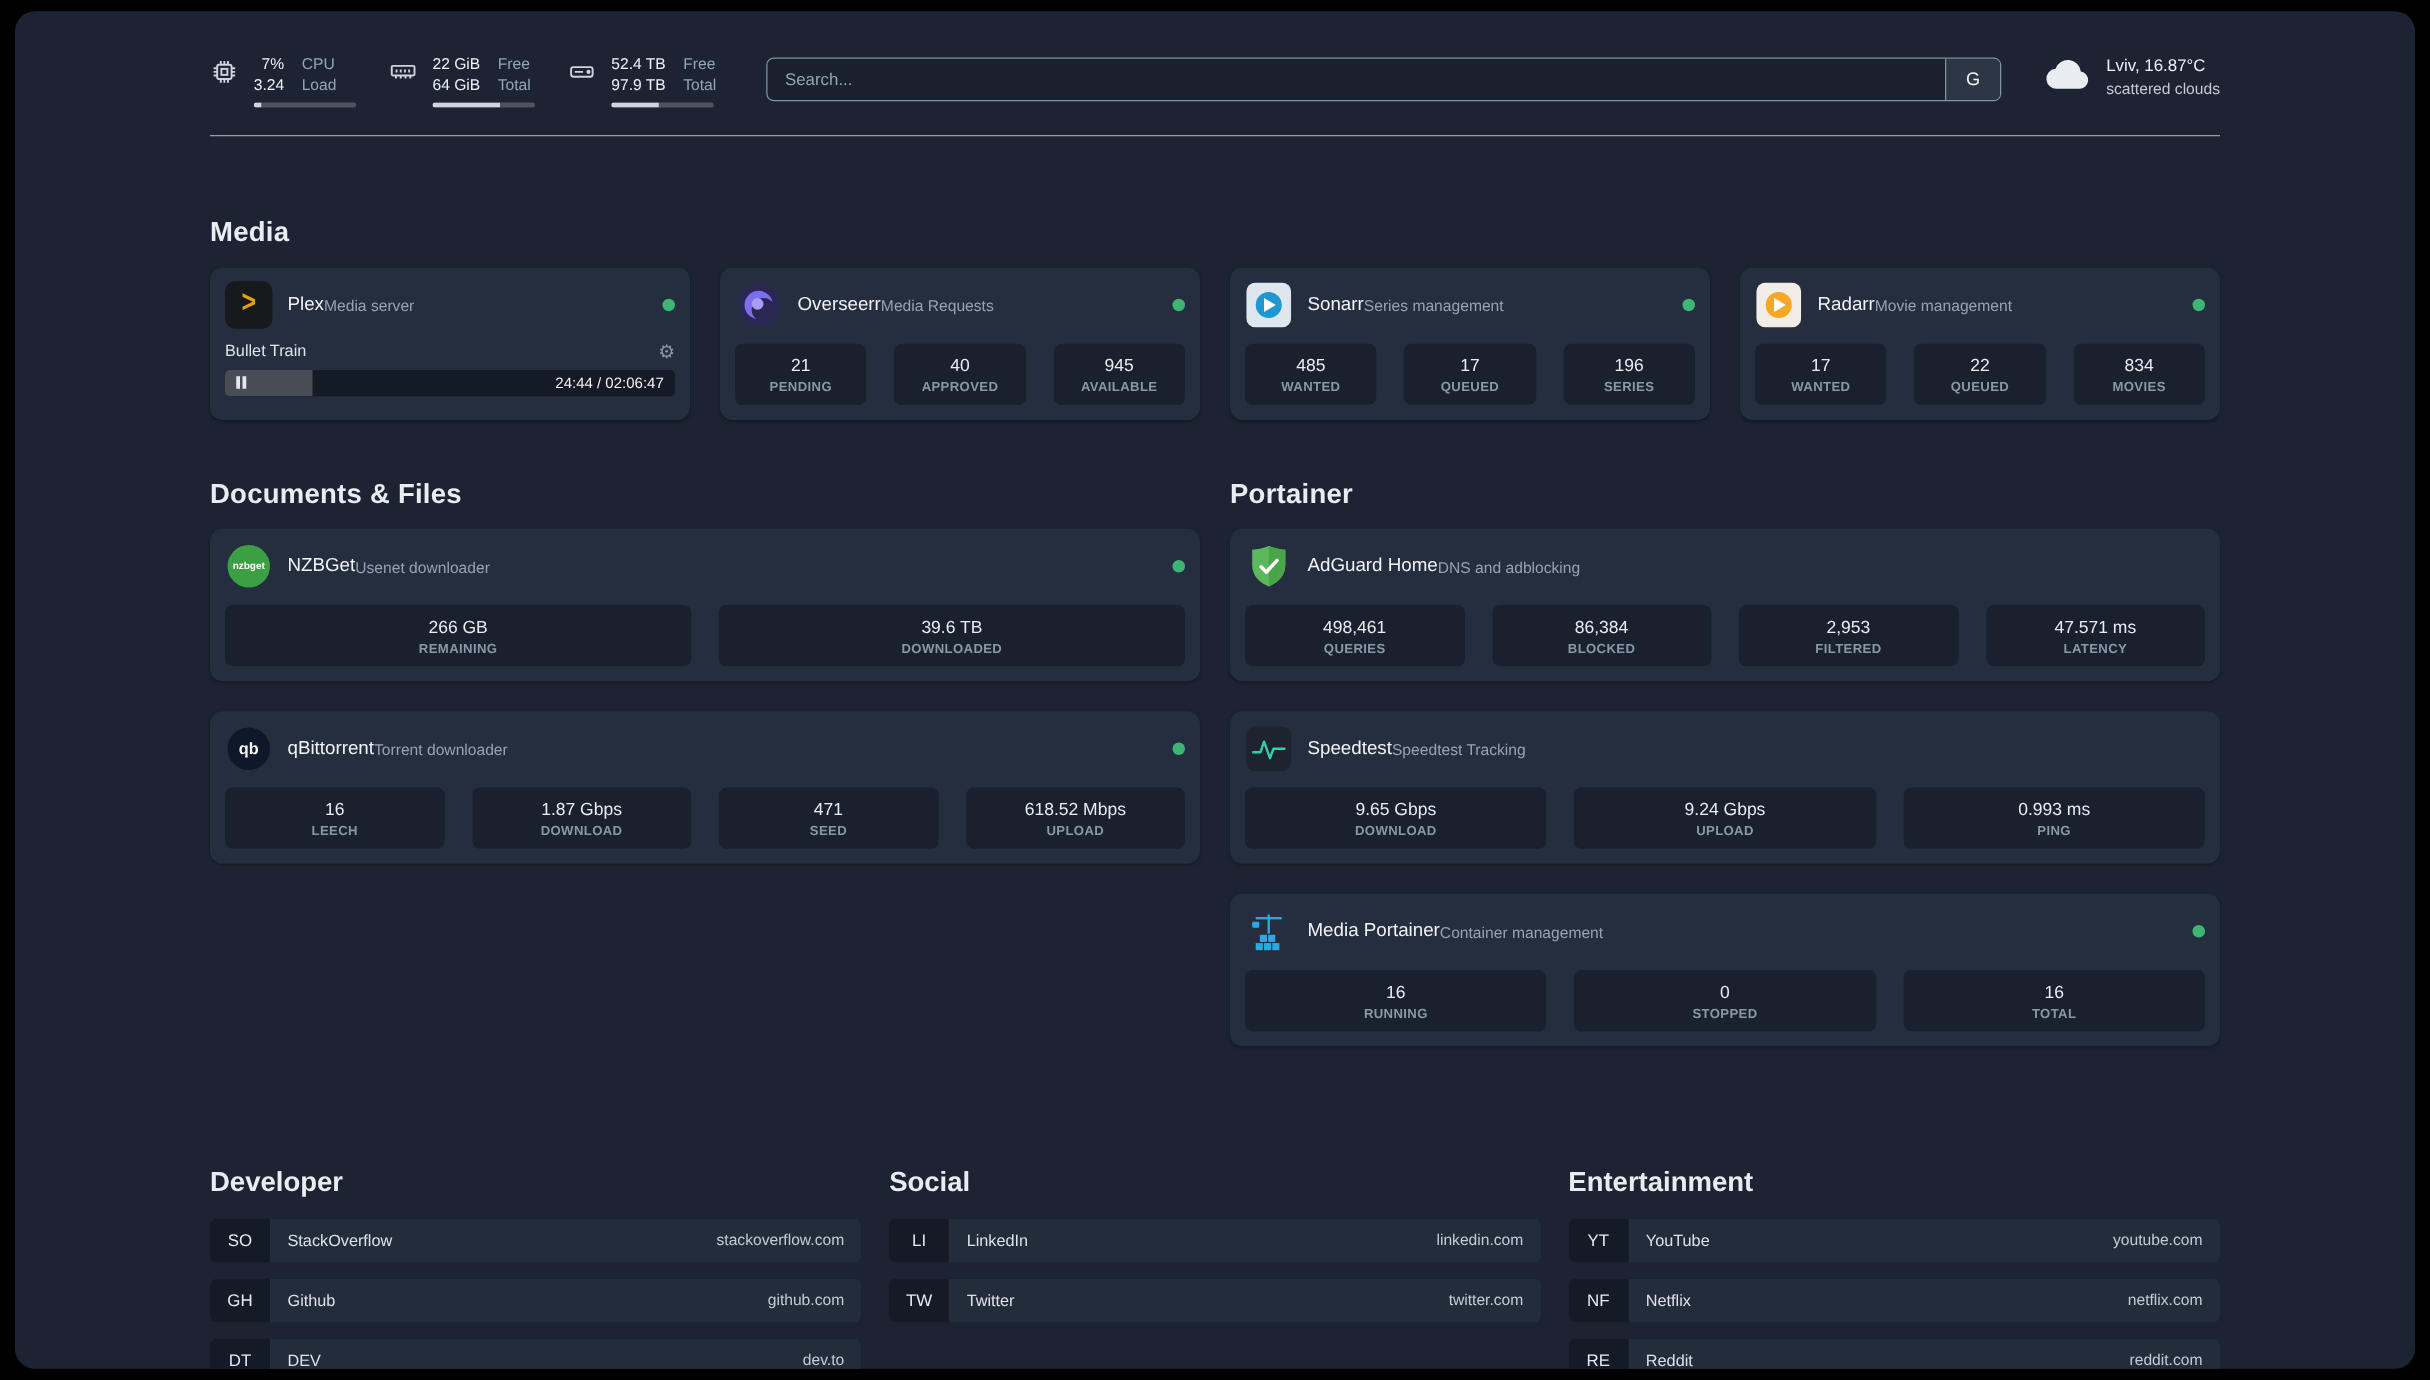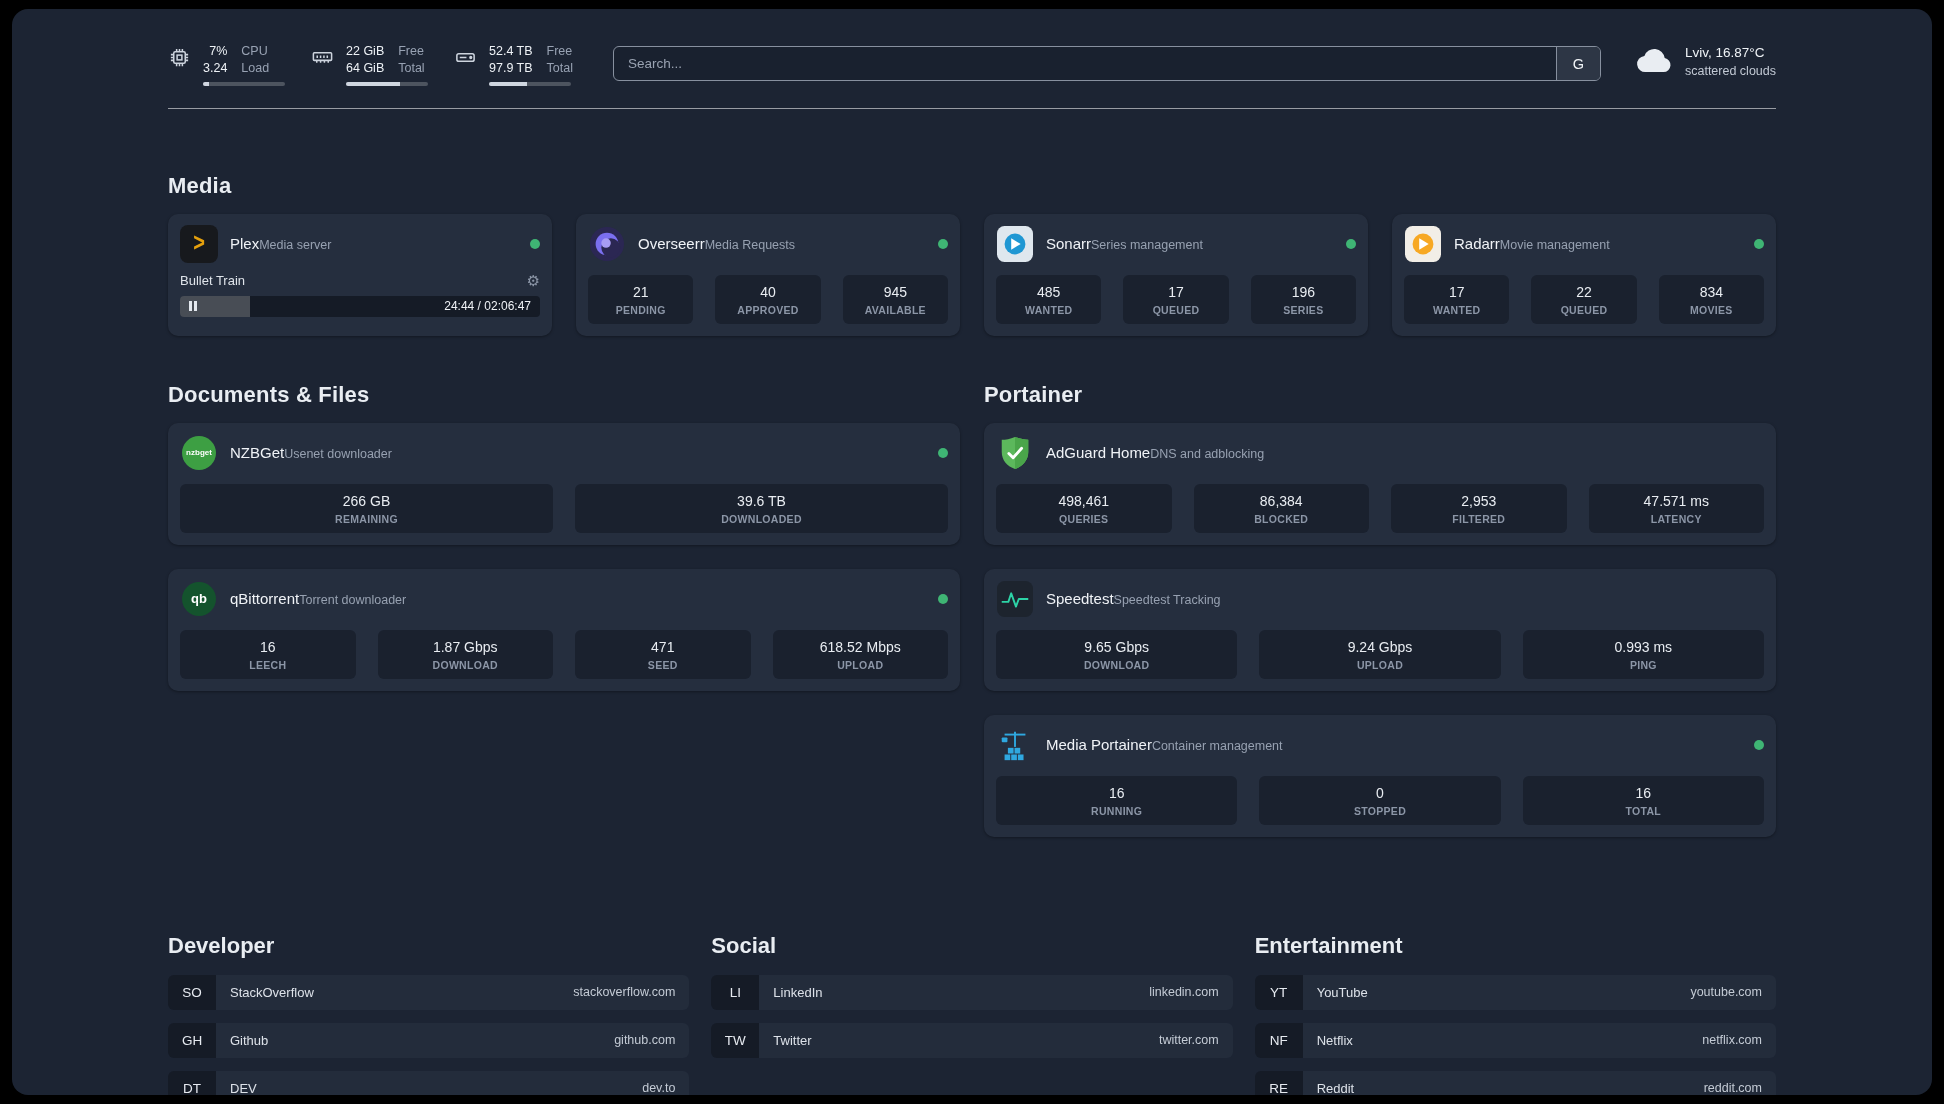--- a/index.html
+++ b/index.html
@@ -51,21 +51,21 @@
   .np-played{position:absolute;left:0;top:0;bottom:0;background:rgba(255,255,255,.22)}
   .np-pause{position:relative;z-index:1;width:8px;height:10px;border-left:3px solid #e3e8ee;border-right:3px solid #e3e8ee;cursor:pointer}
   .np-time{position:relative;z-index:1;margin-left:auto;font-size:12px;color:#f0f3f7}
 
   .midgrid{display:grid;grid-template-columns:1fr 1fr;column-gap:24px;margin-top:46px;align-items:start}
   .col .card{margin-bottom:24px}
 
   
   .nzb-circle{width:34px;height:34px;border-radius:50%;background:#3d9f43;display:flex;align-items:center;justify-content:center}
   .nzb-circle span{color:#fff;font-size:8px;font-weight:700}
-  .qb-circle{width:34px;height:34px;border-radius:50%;background:#14532d;display:flex;align-items:center;justify-content:center}
+  .qb-circle{width:34px;height:34px;border-radius:50%;background:#0f172a;display:flex;align-items:center;justify-content:center}
   .qb-circle span{color:#fff;font-size:13px;font-weight:700}
   .plex-tile{background:#17191d;border-radius:8px}
   .plex-tile span{color:#e5a00d;font-size:20px;font-weight:700;transform:scaleY(1.25);display:block;margin-top:-2px}
 
   
   .bookmarks{display:grid;grid-template-columns:repeat(3,1fr);gap:0 22px;margin-top:72px;align-items:start}
   .bm-title{font-size:22px;font-weight:600;color:#e9edf2;margin-bottom:16px}
   .bm-row{display:flex;height:35px;margin-bottom:13px;border-radius:6px;overflow:hidden;cursor:pointer}
   .bm-abbr{width:48px;background:#151b26;color:#e6eaf0;font-size:13.5px;display:flex;align-items:center;justify-content:center;flex:0 0 48px}
   .bm-body{flex:1;background:#232c3b;display:flex;align-items:center;padding:0 14px}

